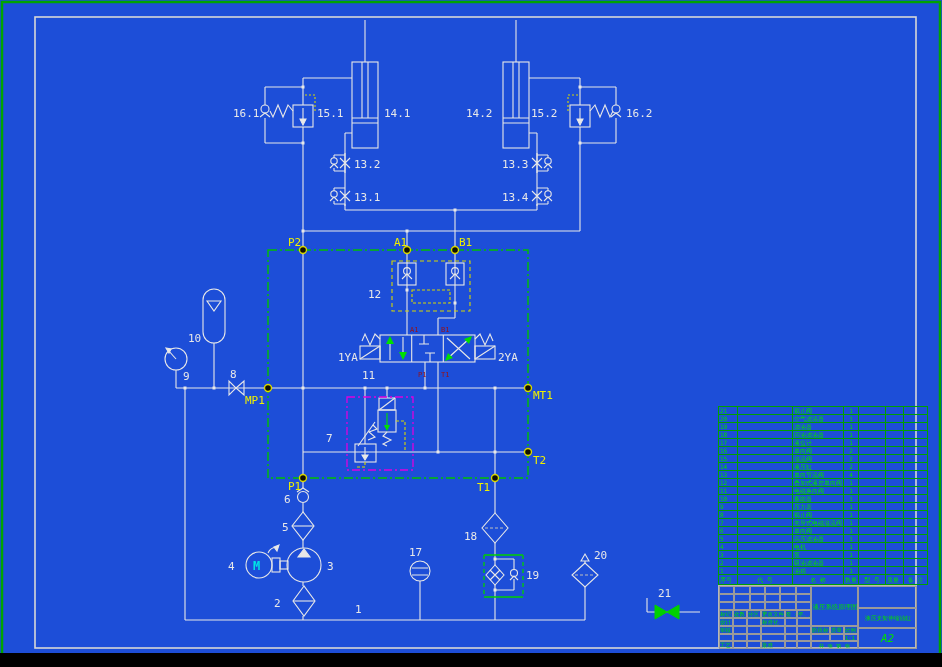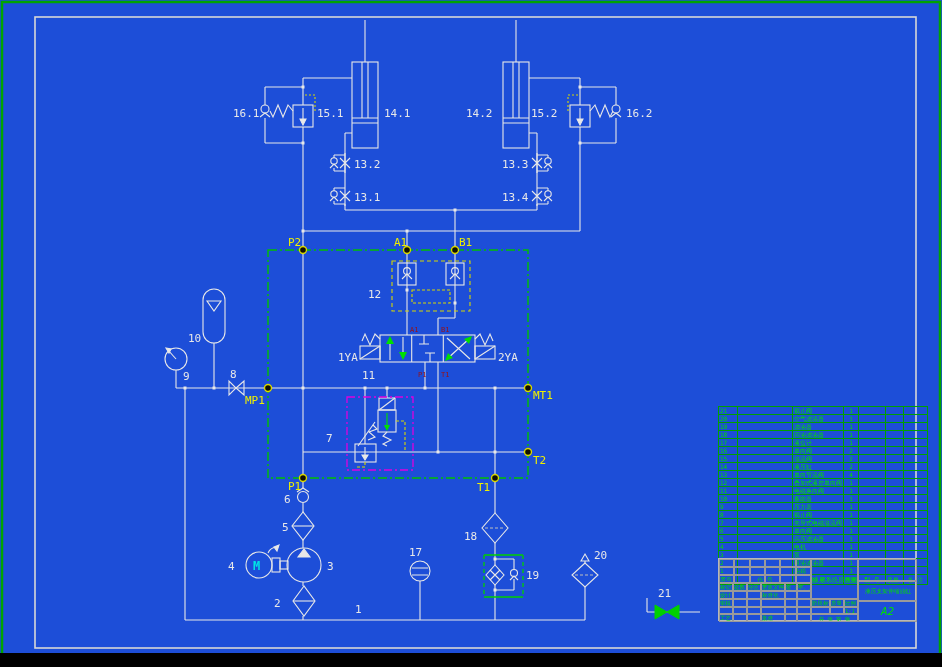--- a/index.html
+++ b/index.html
@@ -13,21 +13,21 @@
   .mlbl{fill:#00e5e5;font-size:12px;font-weight:bold;}
   
   #bom{position:absolute;left:718px;top:406px;width:198px;color:#00e000;}
   #bom table{border-collapse:collapse;width:198px;table-layout:fixed;}
   #bom td{border:1px solid #00a000;font-size:6px;line-height:7px;height:7px;padding:0 1px;
           overflow:hidden;white-space:nowrap;color:#00e000;font-family:"DejaVu Sans Mono",monospace;}
   #bom .c-no{width:16px;} #bom .c-code{width:52px;} #bom .c-name{width:48px;}
   #bom .c-qty{width:12px;text-align:center;} #bom .c-model{width:24px;}
   #bom .c-mass{width:15px;} #bom .c-note{width:21px;}
   
-  #tblock{position:absolute;left:718px;top:558px;width:198px;height:63px;
+  #tblock{position:absolute;left:718px;top:585px;width:198px;height:63px;
           border:1px solid #b8b8b8;box-sizing:border-box;color:#00e000;}
   .tb-abs{position:absolute;box-sizing:border-box;border:1px solid #9a9a9a;
           font-size:6px;line-height:7px;color:#00e000;overflow:hidden;
           font-family:"DejaVu Sans Mono",monospace;}
   .tb-grid{display:grid;}
   .tb-cell{border:1px solid #9a9a9a;font-size:5.5px;line-height:6px;overflow:hidden;
            white-space:nowrap;color:#00e000;}
   .tb-title{display:flex;align-items:center;justify-content:center;font-size:8px;color:#00e000;}
   .tb-proj{display:flex;align-items:center;justify-content:center;font-size:8px;color:#00e000;}
   .tb-size{display:flex;align-items:center;justify-content:center;font-size:11px;

